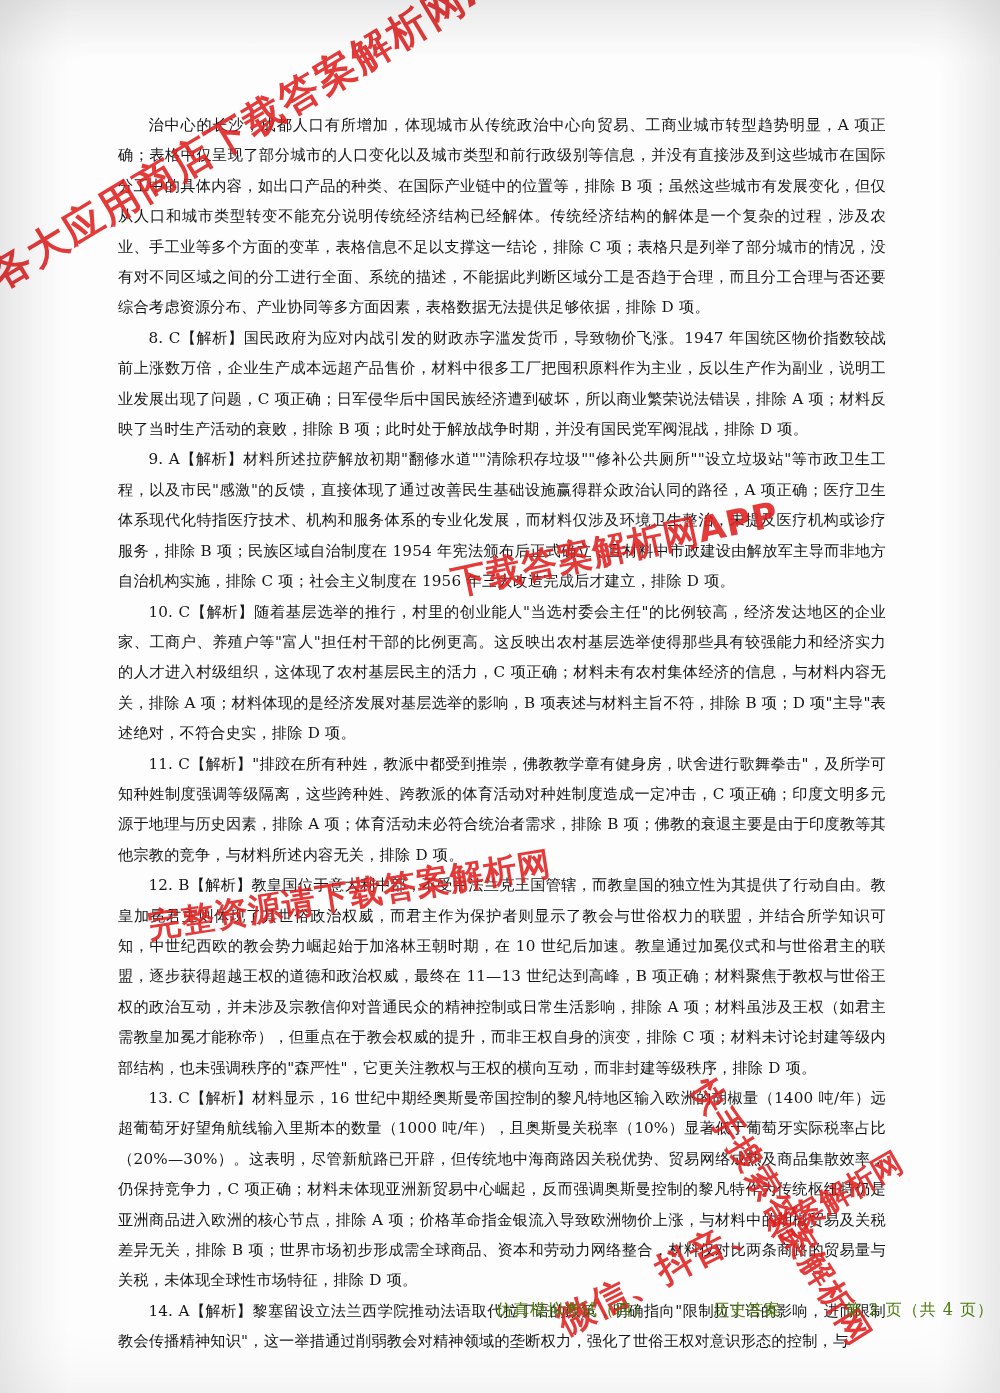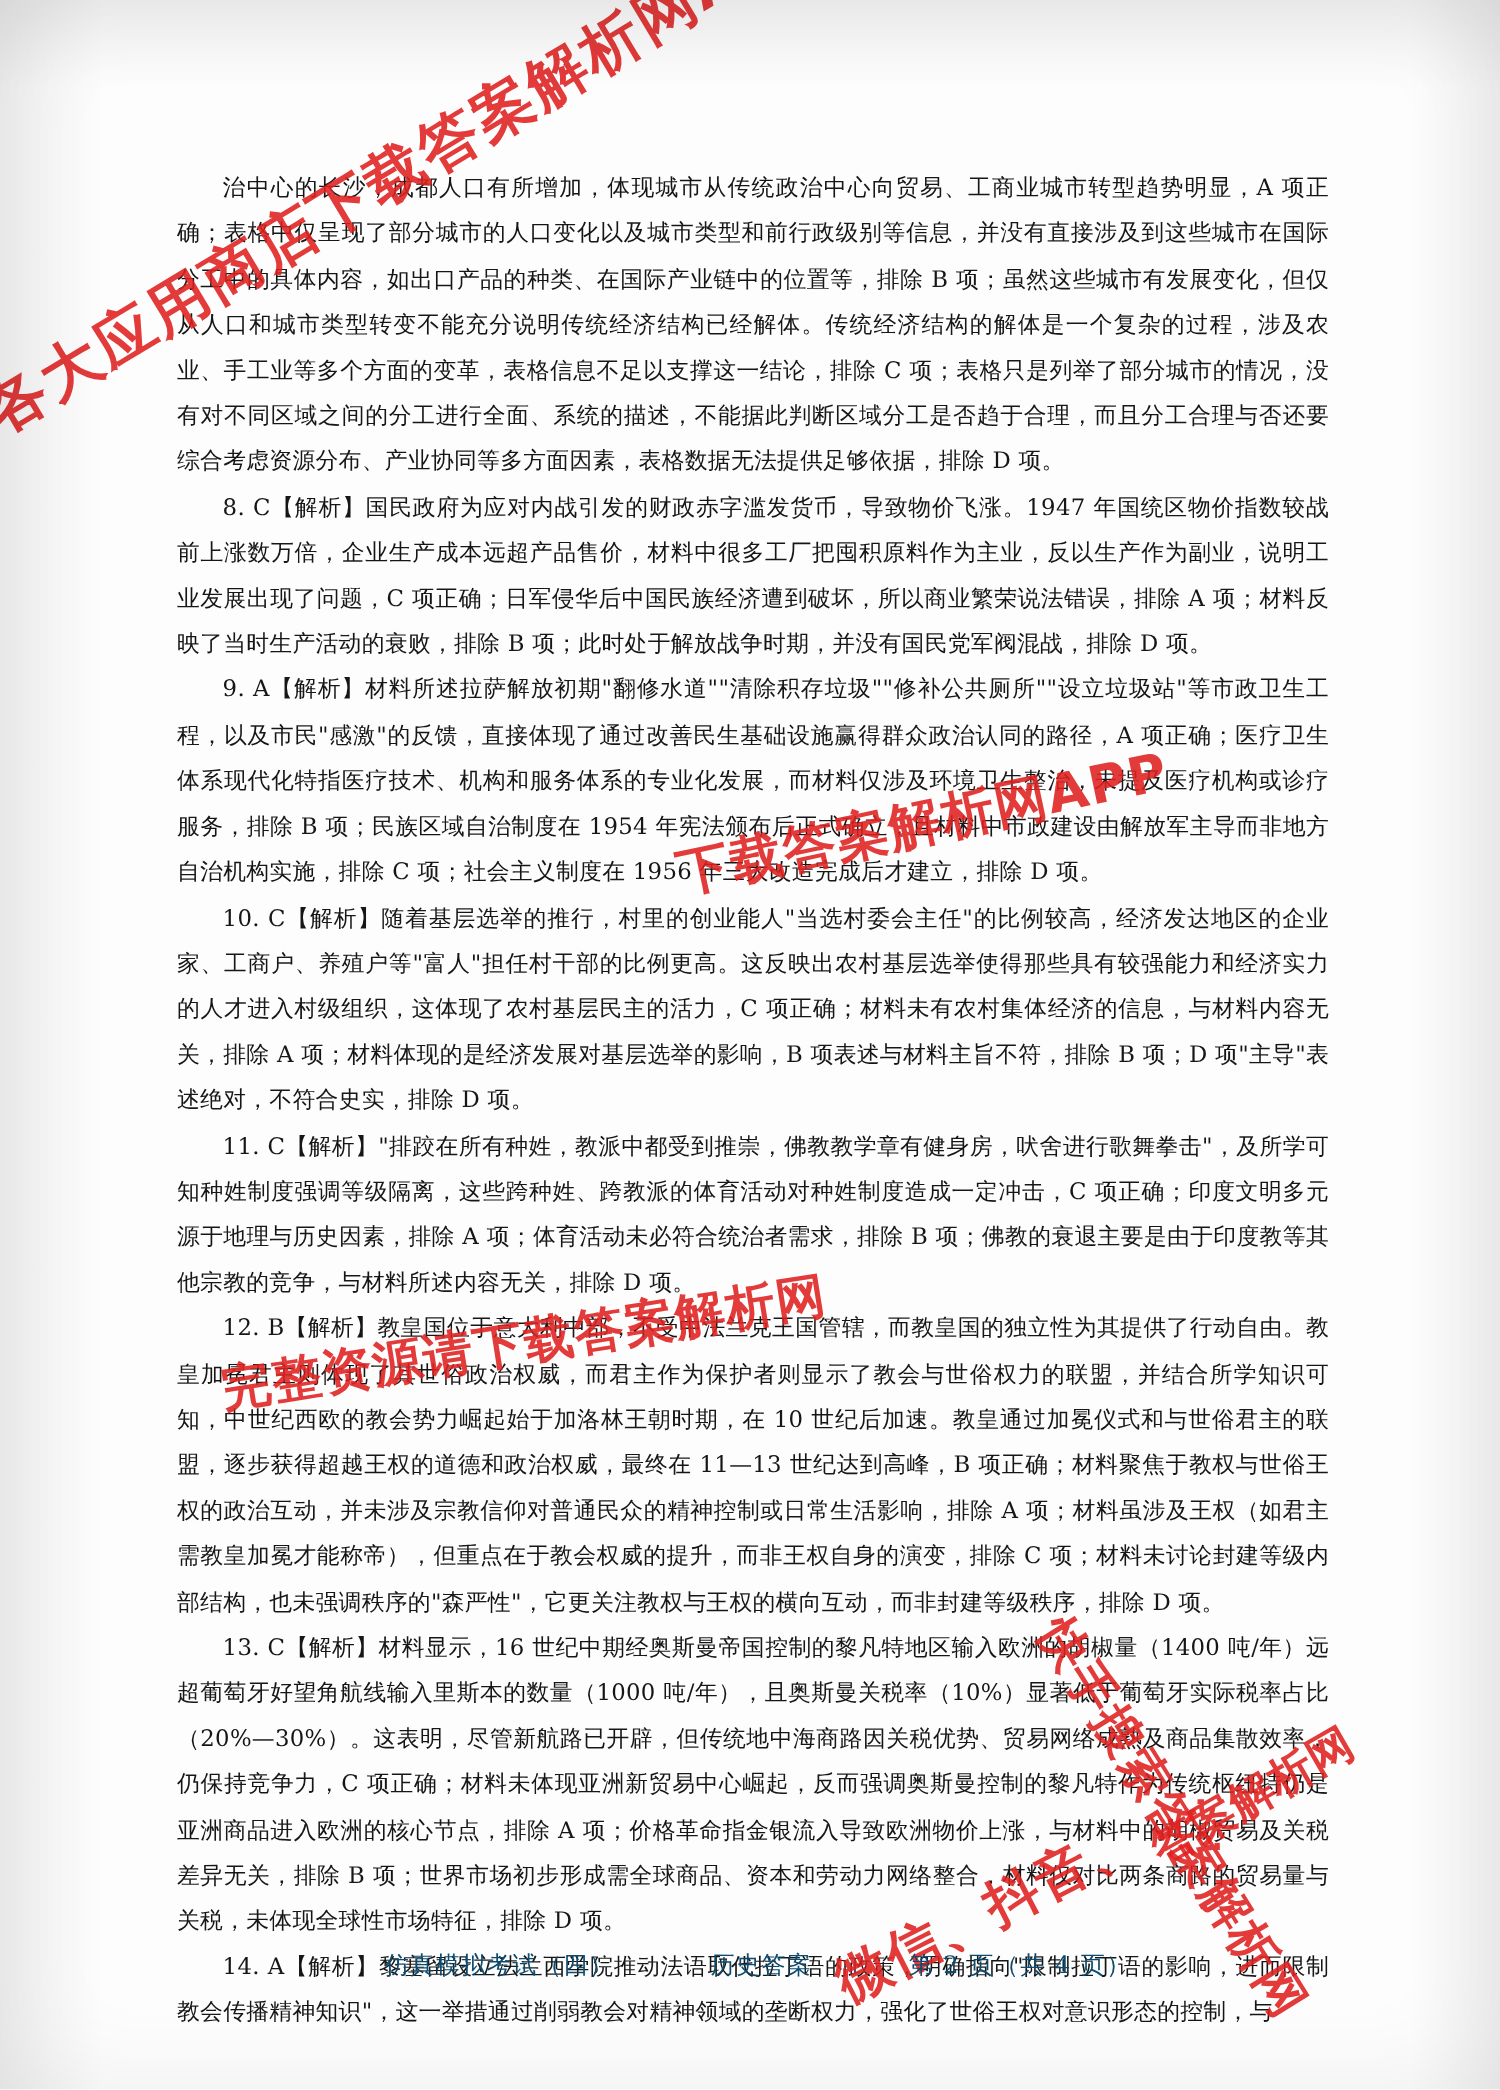--- a/index.html
+++ b/index.html
@@ -41,23 +41,23 @@
     margin:0;
     text-indent:0;
   }
   .body-text p.indent{
     text-indent:2em;
   }
   .footer{
     position:absolute;
     left:0;right:0;
     top:1300px;
-    text-align:center;
+    text-align:right;
     font-size:16px;
-    color:#0c4a6e;
+    color:#4d7c0f;
     letter-spacing:1px;
     z-index:6;
     margin-left:11px;
   }
   .footer span{margin:0 6px;}
   .footer .sep{display:inline-block;width:28px;}
 
   
   .wm{
     position:absolute;

